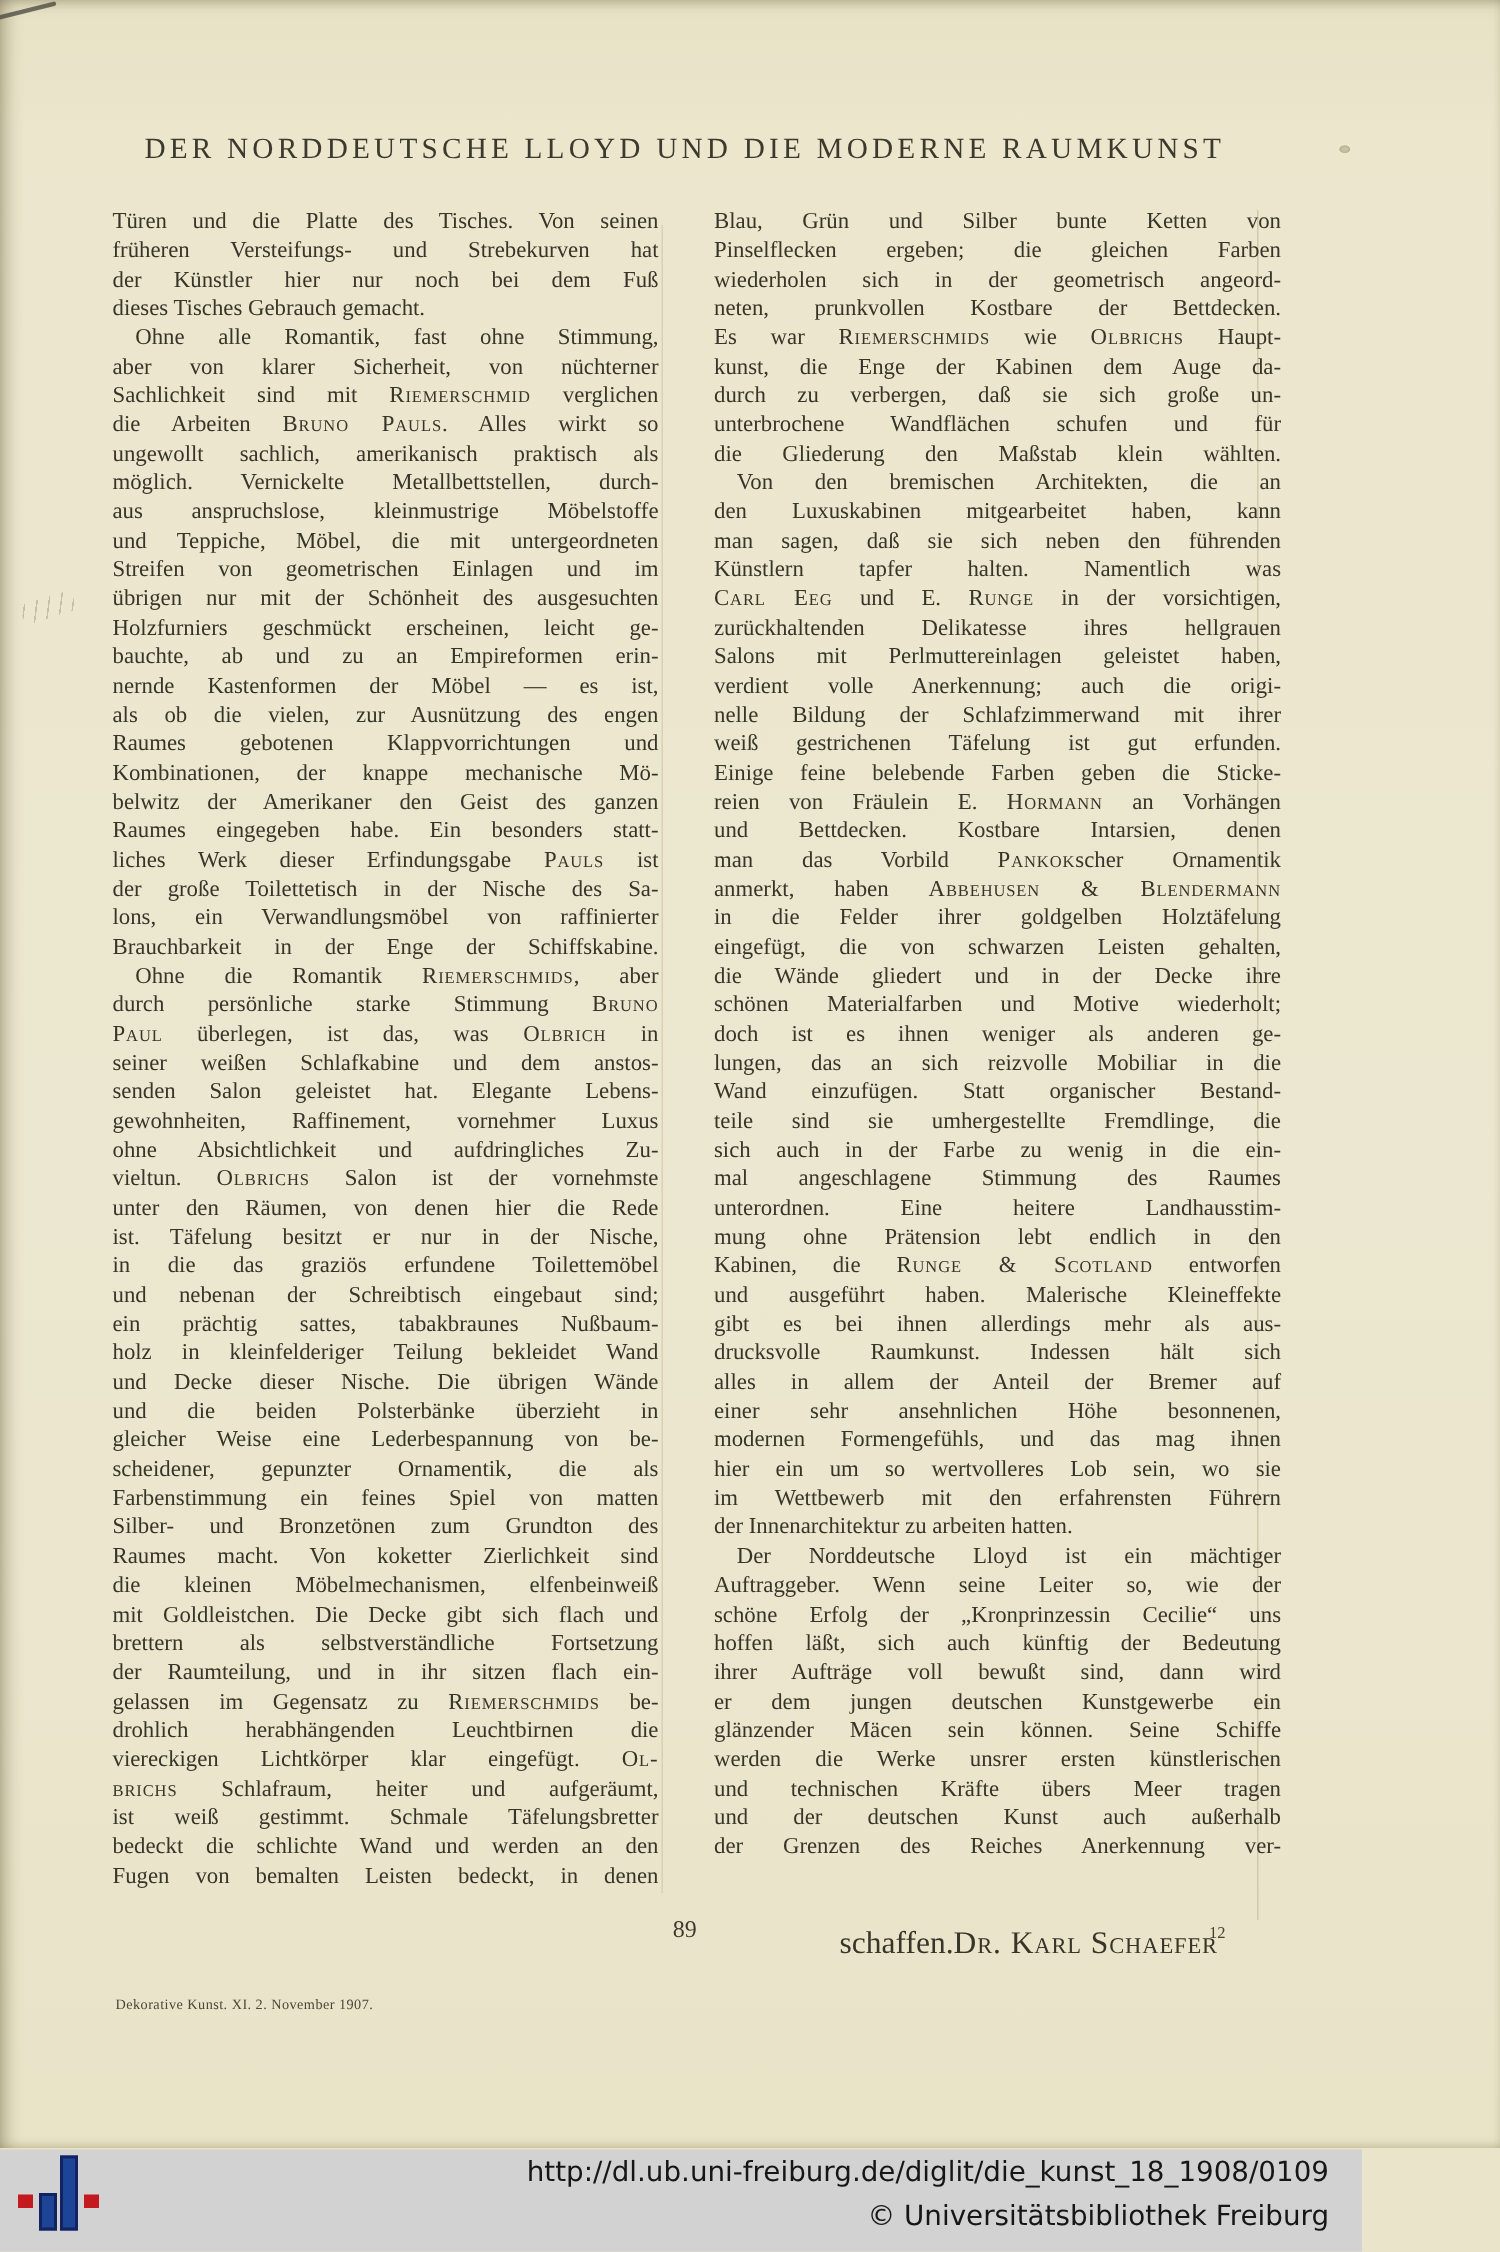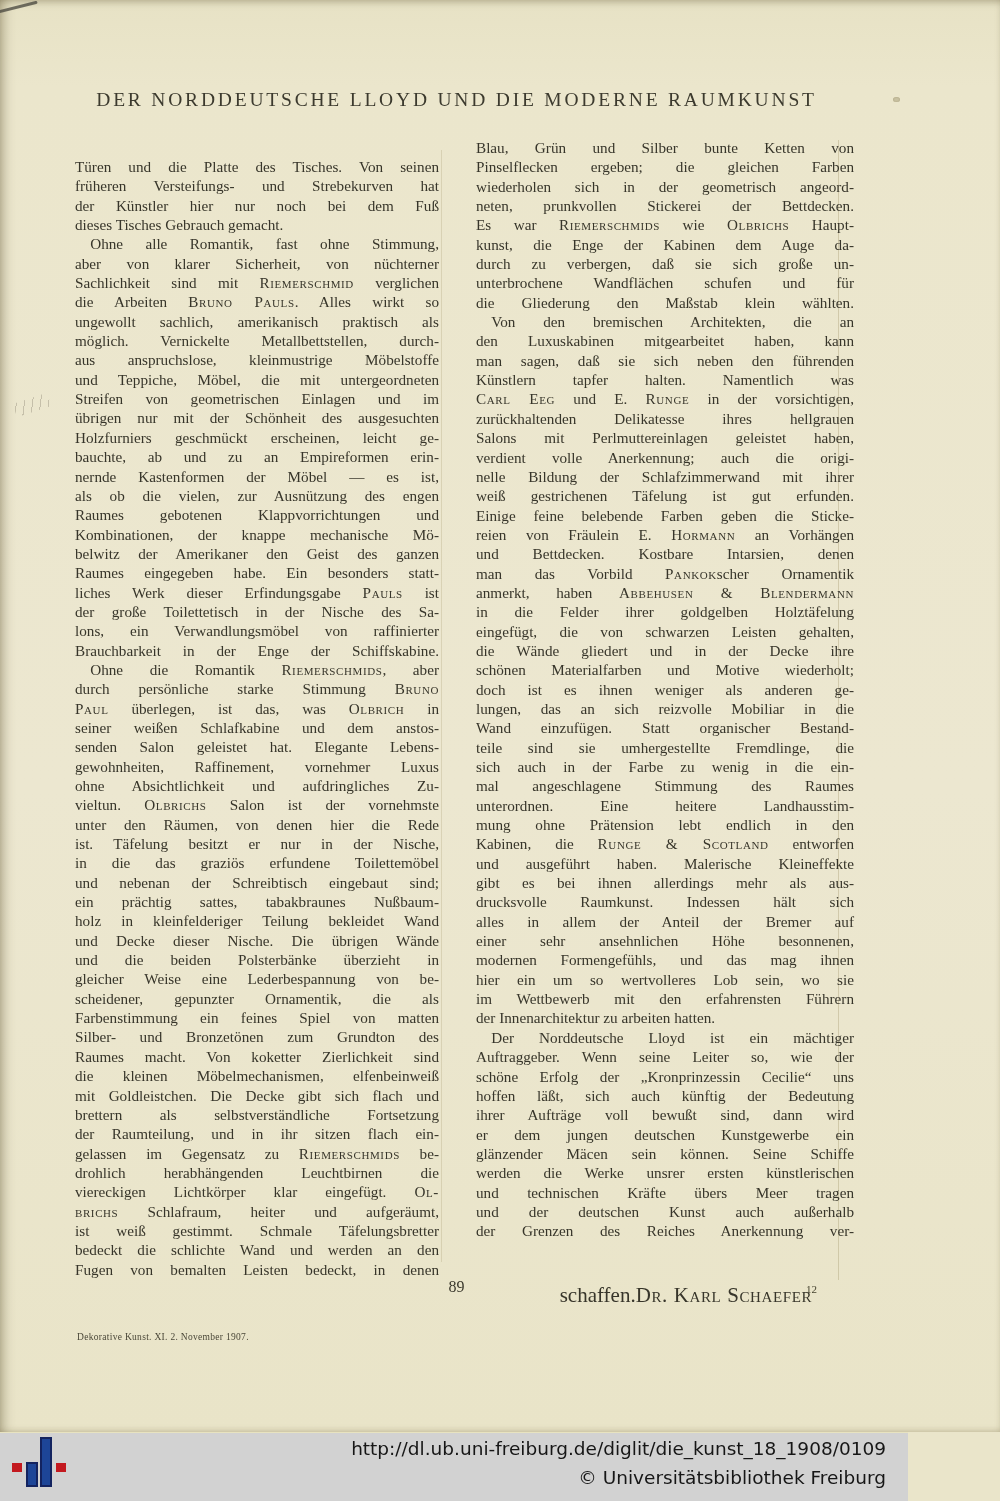--- a/index.html
+++ b/index.html
@@ -26,21 +26,21 @@
   .speck{position:absolute;left:893px;top:97px;width:7px;height:5px;border-radius:50%;
     background:rgba(200,192,160,.9);box-shadow:inset 0 0 2px rgba(150,140,105,.8);}
   .col-divider{position:absolute;left:441px;top:150px;width:1px;height:1112px;background:rgba(150,135,90,.22);}
   .right-rule{position:absolute;left:838px;top:140px;width:1px;height:1140px;background:rgba(150,135,90,.30);}
 
   .title{
     position:absolute;left:75px;width:763px;top:89px;text-align:center;
     font-size:19.5px;letter-spacing:2.8px;color:#3c3a2e;white-space:nowrap;
   }
   .col{position:absolute;top:138px;color:#37352a;font-size:15.2px;}
-  .col-left{left:75px;width:364px;margin-top:19px;}
+  .col-left{left:75px;width:364px;}
   .col-right{left:460px;width:378px;margin-left:16px;}
   .tl{line-height:19.35px;text-align:justify;text-align-last:justify;white-space:normal;}
   .tl.pend{text-align-last:left;}
   .sc{font-variant:small-caps;letter-spacing:.6px;}
 
   .sigline{
     position:absolute;left:460px;top:1286px;width:378px;line-height:19.35px;
     color:#37352a;font-size:21px;display:flex;justify-content:flex-end;
   }
   .sigline .sig-right{padding-right:26px;}
@@ -134,21 +134,21 @@
       <div class="tl">viereckigen Lichtkörper klar eingefügt. <span class="sc">Ol-</span></div>
       <div class="tl"><span class="sc">brichs</span> Schlafraum, heiter und aufgeräumt,</div>
       <div class="tl">ist weiß gestimmt. Schmale Täfelungsbretter</div>
       <div class="tl">bedeckt die schlichte Wand und werden an den</div>
       <div class="tl">Fugen von bemalten Leisten bedeckt, in denen</div>
     </div>
   <div class="col col-right">
       <div class="tl">Blau, Grün und Silber bunte Ketten von</div>
       <div class="tl">Pinselflecken ergeben; die gleichen Farben</div>
       <div class="tl">wiederholen sich in der geometrisch angeord-</div>
-      <div class="tl">neten, prunkvollen Stickerei der Bettdecken.</div>
+      <div class="tl">neten, prunkvollen Kostbare der Bettdecken.</div>
       <div class="tl">Es war <span class="sc">Riemerschmids</span> wie <span class="sc">Olbrichs</span> Haupt-</div>
       <div class="tl">kunst, die Enge der Kabinen dem Auge da-</div>
       <div class="tl">durch zu verbergen, daß sie sich große un-</div>
       <div class="tl">unterbrochene Wandflächen schufen und für</div>
       <div class="tl">die Gliederung den Maßstab klein wählten.</div>
       <div class="tl"> Von den bremischen Architekten, die an</div>
       <div class="tl">den Luxuskabinen mitgearbeitet haben, kann</div>
       <div class="tl">man sagen, daß sie sich neben den führenden</div>
       <div class="tl">Künstlern tapfer halten. Namentlich was</div>
       <div class="tl"><span class="sc">Carl Eeg</span> und E. <span class="sc">Runge</span> in der vorsichtigen,</div>

